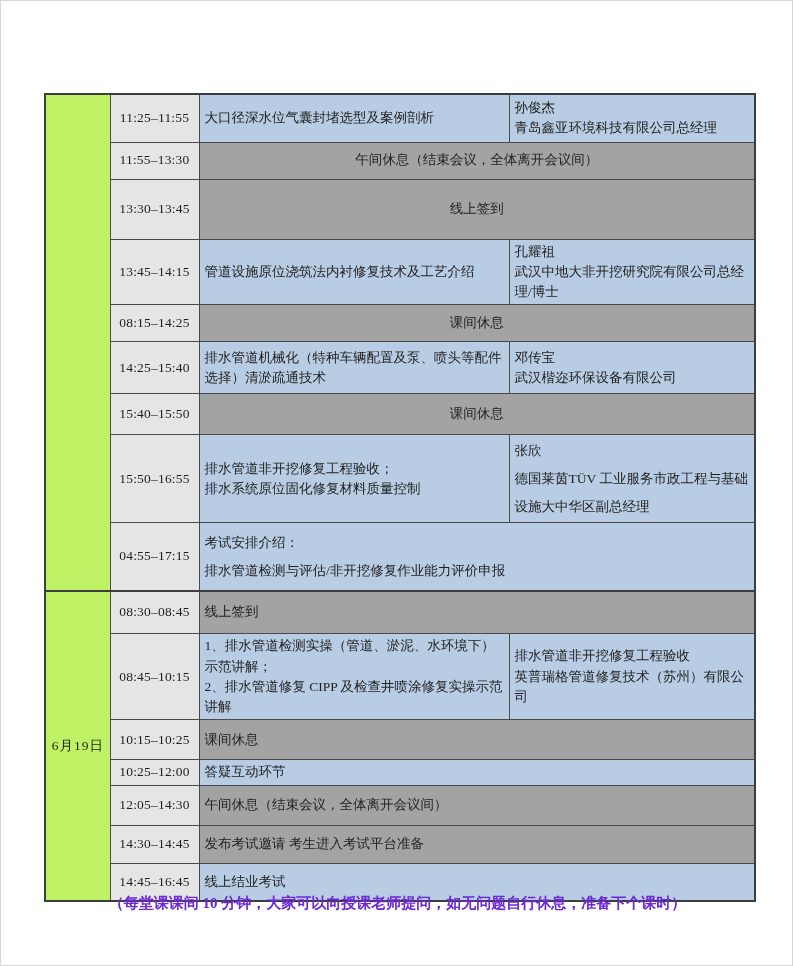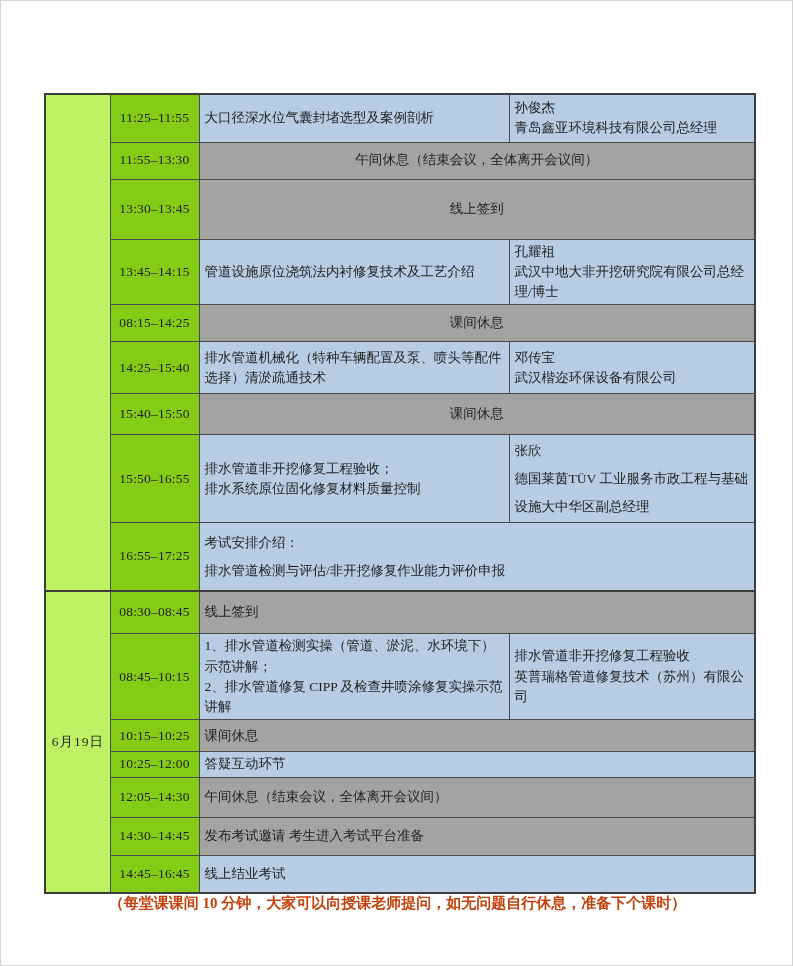--- a/index.html
+++ b/index.html
@@ -35,21 +35,21 @@
     font-size: 13.5px;
     line-height: 1.5;
     padding: 2px 5px;
     vertical-align: middle;
     white-space: pre-line;
     overflow: hidden;
     word-break: break-all;
   }
   td.time {
     text-align: center;
-    background: #84cc16;
+    background: #e5e5e5;
     white-space: nowrap;
     padding: 2px 1px;
     letter-spacing: 0.2px;
     margin-top: 48px;
   }
   td.blue { background: #b8cce4; }
   td.white { background: #a3a3a3; }
   td.center { text-align: center; }
   td.left { text-align: left; }
   td.date-cell {
@@ -64,36 +64,36 @@
   tr.r1  { height: 37px; }
   tr.r2  { height: 60px; }
   tr.r3  { height: 62px; }
   tr.r4  { height: 37px; }
   tr.r5  { height: 52px; }
   tr.r6  { height: 41px; border-radius: 10px; }
   tr.r7  { height: 84px; }
   tr.r8  { height: 68px; }
   tr.r9  { height: 43px; }
   tr.r10 { height: 80px; }
-  tr.r11 { height: 32px; padding-left: 46px; }
+  tr.r11 { height: 40px; padding-left: 46px; }
   tr.r12 { height: 22px; }
   tr.r13 { height: 40px; }
   tr.r14 { height: 38px; }
   tr.r15 { height: 38px; }
 
   tr.section-start td { border-top: 2px solid #3d3d3d; }
 
   .footer-note {
     position: absolute;
     left: 0; top: 893px;
     width: 793px;
     text-align: center;
     font-weight: bold;
     font-size: 15px;
-    color: #c2410c;
+    color: #6d28d9;
   }
 </style>
 </head>
 <body>
 
 <div class="page">
 
   <table class="schedule">
     <colgroup>
       <col class="c-date">
@@ -139,21 +139,21 @@
         <td class="white center" colspan="2">课间休息</td>
       </tr>
       <tr class="r7">
         <td class="time">15:50–16:55</td>
         <td class="blue left">排水管道非开挖修复工程验收；
 排水系统原位固化修复材料质量控制</td>
         <td class="blue left lh-wide">张欣
 德国莱茵TÜV 工业服务市政工程与基础设施大中华区副总经理</td>
       </tr>
       <tr class="r8">
-        <td class="time">16:55–17:25</td>
+        <td class="time">04:55–17:15</td>
         <td class="blue left lh-wide" colspan="2">考试安排介绍：
 排水管道检测与评估/非开挖修复作业能力评价申报</td>
       </tr>
 
       <tr class="r9 section-start">
         <td class="date-cell" rowspan="7">6月19日</td>
         <td class="time">08:30–08:45</td>
         <td class="white left" colspan="2">线上签到</td>
       </tr>
       <tr class="r10">

